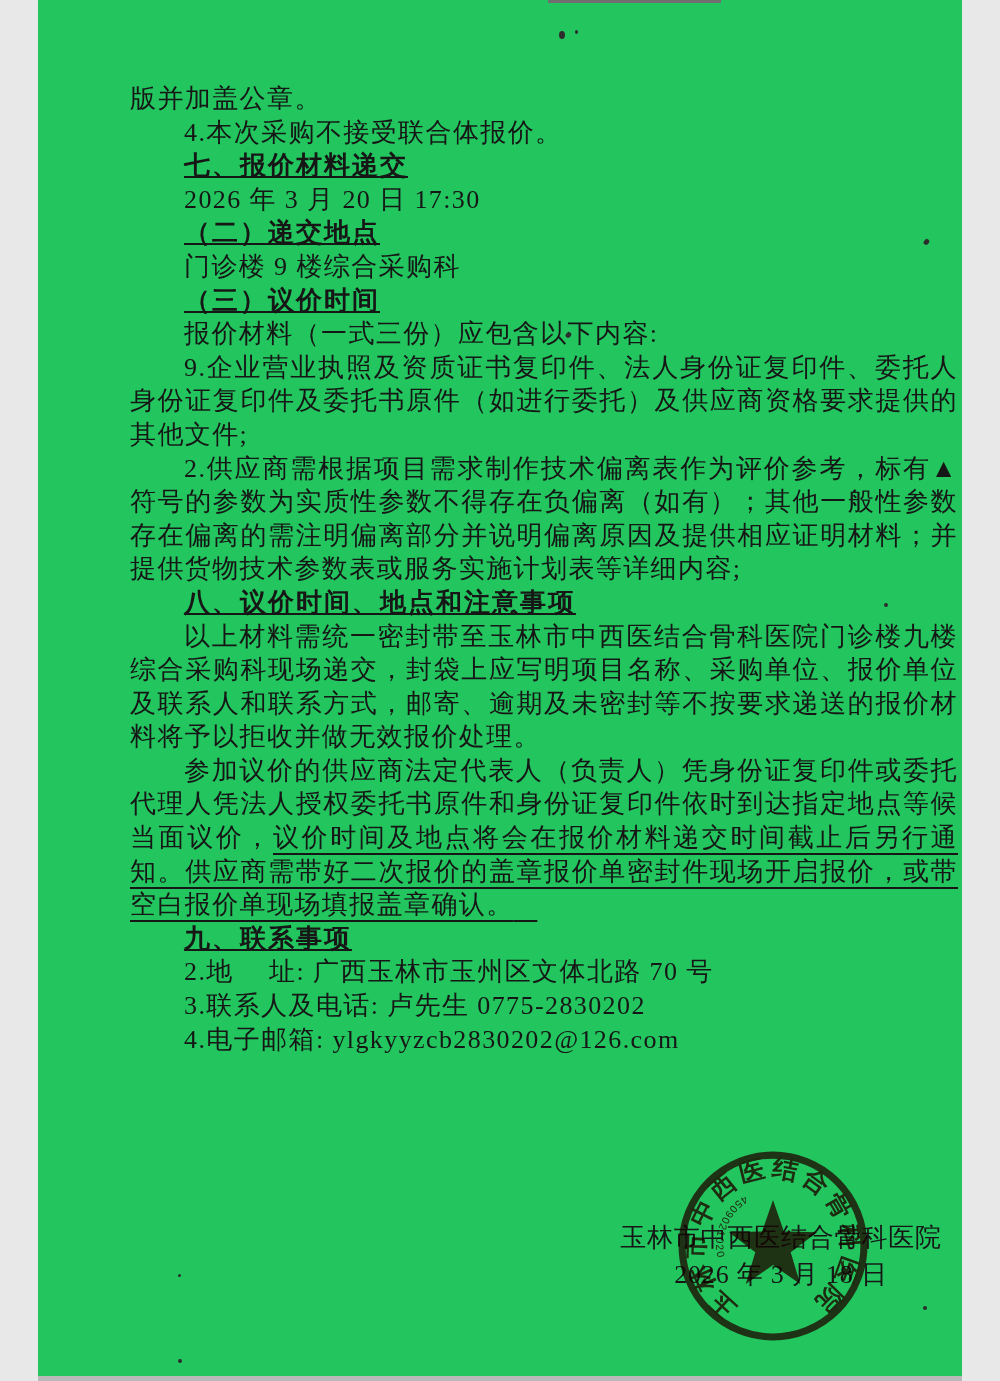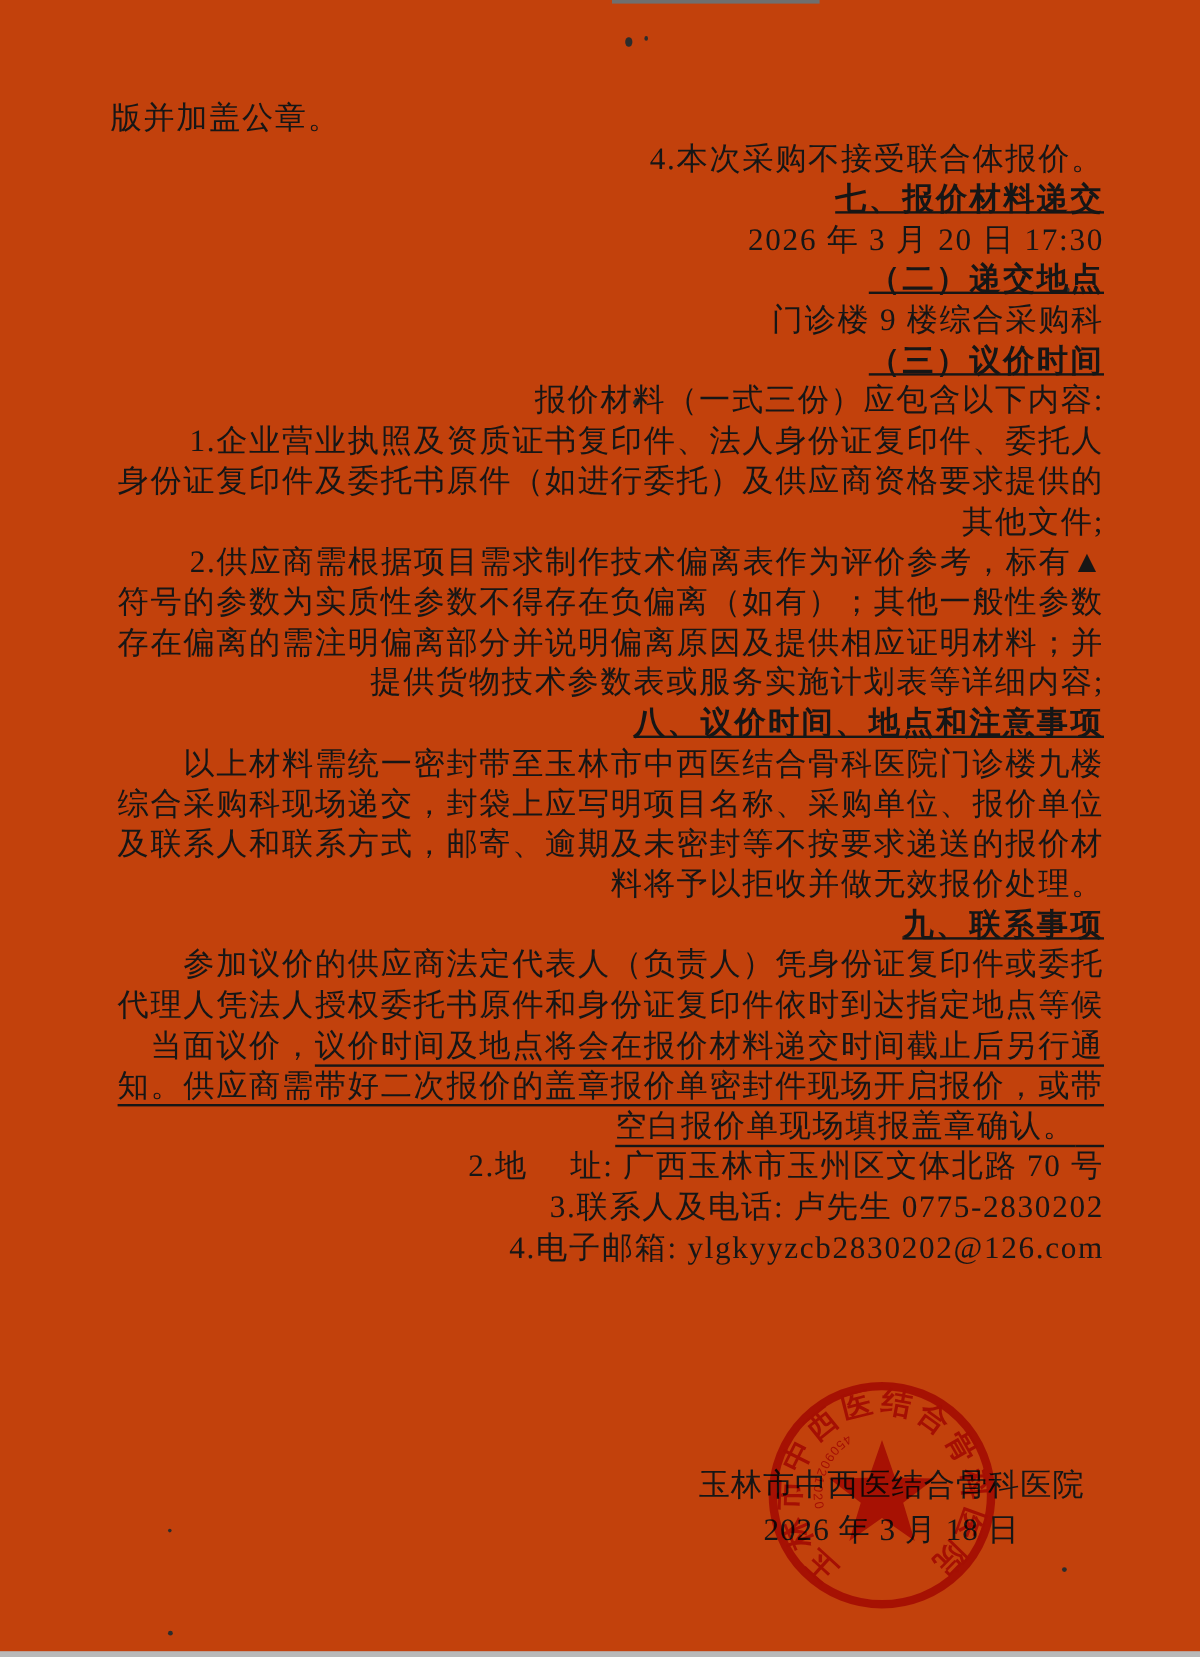--- a/index.html
+++ b/index.html
@@ -1,34 +1,34 @@
 <!DOCTYPE html>
 <html><head>
 <meta charset="utf-8">
 <style>
   html,body{margin:0;padding:0;background:#e8e8e8;}
   .page{
     position:relative;
-    width:1000px;height:1381px;
+    width:924px;height:1381px;
     margin:0 auto;
-    background:#c2410c;
+    background:#22c55e;
     overflow:hidden;
     font-family:"Liberation Serif",serif;
     color:#161616;
   }
   .content{
     position:absolute;
     left:92px;top:82px;width:828px;
     font-size:26px;
     line-height:33.6px;
     letter-spacing:1.4px;
   }
   .para{margin:0;}
   .para.justify{text-align:justify;text-justify:inter-character;}
-  .para.indent{text-indent:54px;text-align:right;}
+  .para.indent{text-indent:54px;}
   .para.heading{
     font-family:"Liberation Sans",sans-serif;
     font-weight:bold;
     letter-spacing:2px;
     text-decoration:underline;
   }
   .u{
     text-decoration:underline;
     text-decoration-thickness:2.4px;
     text-underline-offset:7px;
@@ -69,26 +69,26 @@
 
   <div class="content">
       <div class="para body"><span>版并加盖公章。</span></div>
       <div class="para body indent"><span>4.本次采购不接受联合体报价。</span></div>
       <div class="para heading indent"><span>七、报价材料递交</span></div>
       <div class="para body indent"><span>2026 年 3 月 20 日 17:30</span></div>
       <div class="para heading indent"><span>（二）递交地点</span></div>
       <div class="para body indent"><span>门诊楼 9 楼综合采购科</span></div>
       <div class="para heading indent"><span>（三）议价时间</span></div>
       <div class="para body indent"><span>报价材料（一式三份）应包含以下内容:</span></div>
-      <div class="para body indent justify"><span>1.企业营业执照及资质证书复印件、法人身份证复印件、委托人身份证复印件及委托书原件（如进行委托）及供应商资格要求提供的其他文件;</span></div>
+      <div class="para body indent justify"><span>9.企业营业执照及资质证书复印件、法人身份证复印件、委托人身份证复印件及委托书原件（如进行委托）及供应商资格要求提供的其他文件;</span></div>
       <div class="para body indent justify"><span>2.供应商需根据项目需求制作技术偏离表作为评价参考，标有▲符号的参数为实质性参数不得存在负偏离（如有）；其他一般性参数存在偏离的需注明偏离部分并说明偏离原因及提供相应证明材料；并提供货物技术参数表或服务实施计划表等详细内容;</span></div>
       <div class="para heading indent"><span>八、议价时间、地点和注意事项</span></div>
       <div class="para body indent justify"><span>以上材料需统一密封带至玉林市中西医结合骨科医院门诊楼九楼综合采购科现场递交，封袋上应写明项目名称、采购单位、报价单位及联系人和联系方式，邮寄、逾期及未密封等不按要求递送的报价材料将予以拒收并做无效报价处理。</span></div>
+      <div class="para body indent justify"><span>参加议价的供应商法定代表人（负责人）凭身份证复印件或委托代理人凭法人授权委托书原件和身份证复印件依时到达指定地点等候当面议价，</span><span class="u">议价时间及地点将会在报价材料递交时间截止后另行通知。供应商需带好二次报价的盖章报价单密封件现场开启报价，或带空白报价单现场填报盖章确认。</span></div>
       <div class="para heading indent"><span>九、联系事项</span></div>
-      <div class="para body indent justify"><span>参加议价的供应商法定代表人（负责人）凭身份证复印件或委托代理人凭法人授权委托书原件和身份证复印件依时到达指定地点等候当面议价，</span><span class="u">议价时间及地点将会在报价材料递交时间截止后另行通知。供应商需带好二次报价的盖章报价单密封件现场开启报价，或带空白报价单现场填报盖章确认。</span></div>
       <div class="para body indent"><span>2.地　 址: 广西玉林市玉州区文体北路 70 号</span></div>
       <div class="para body indent"><span>3.联系人及电话: 卢先生 0775-2830202</span></div>
       <div class="para body indent"><span>4.电子邮箱: ylgkyyzcb2830202@126.com</span></div>
     </div>
 
   <div class="signature">
     <div class="sig-line">玉林市中西医结合骨科医院</div>
     <div class="sig-line">2026 年 3 月 18 日</div>
   </div>
 

